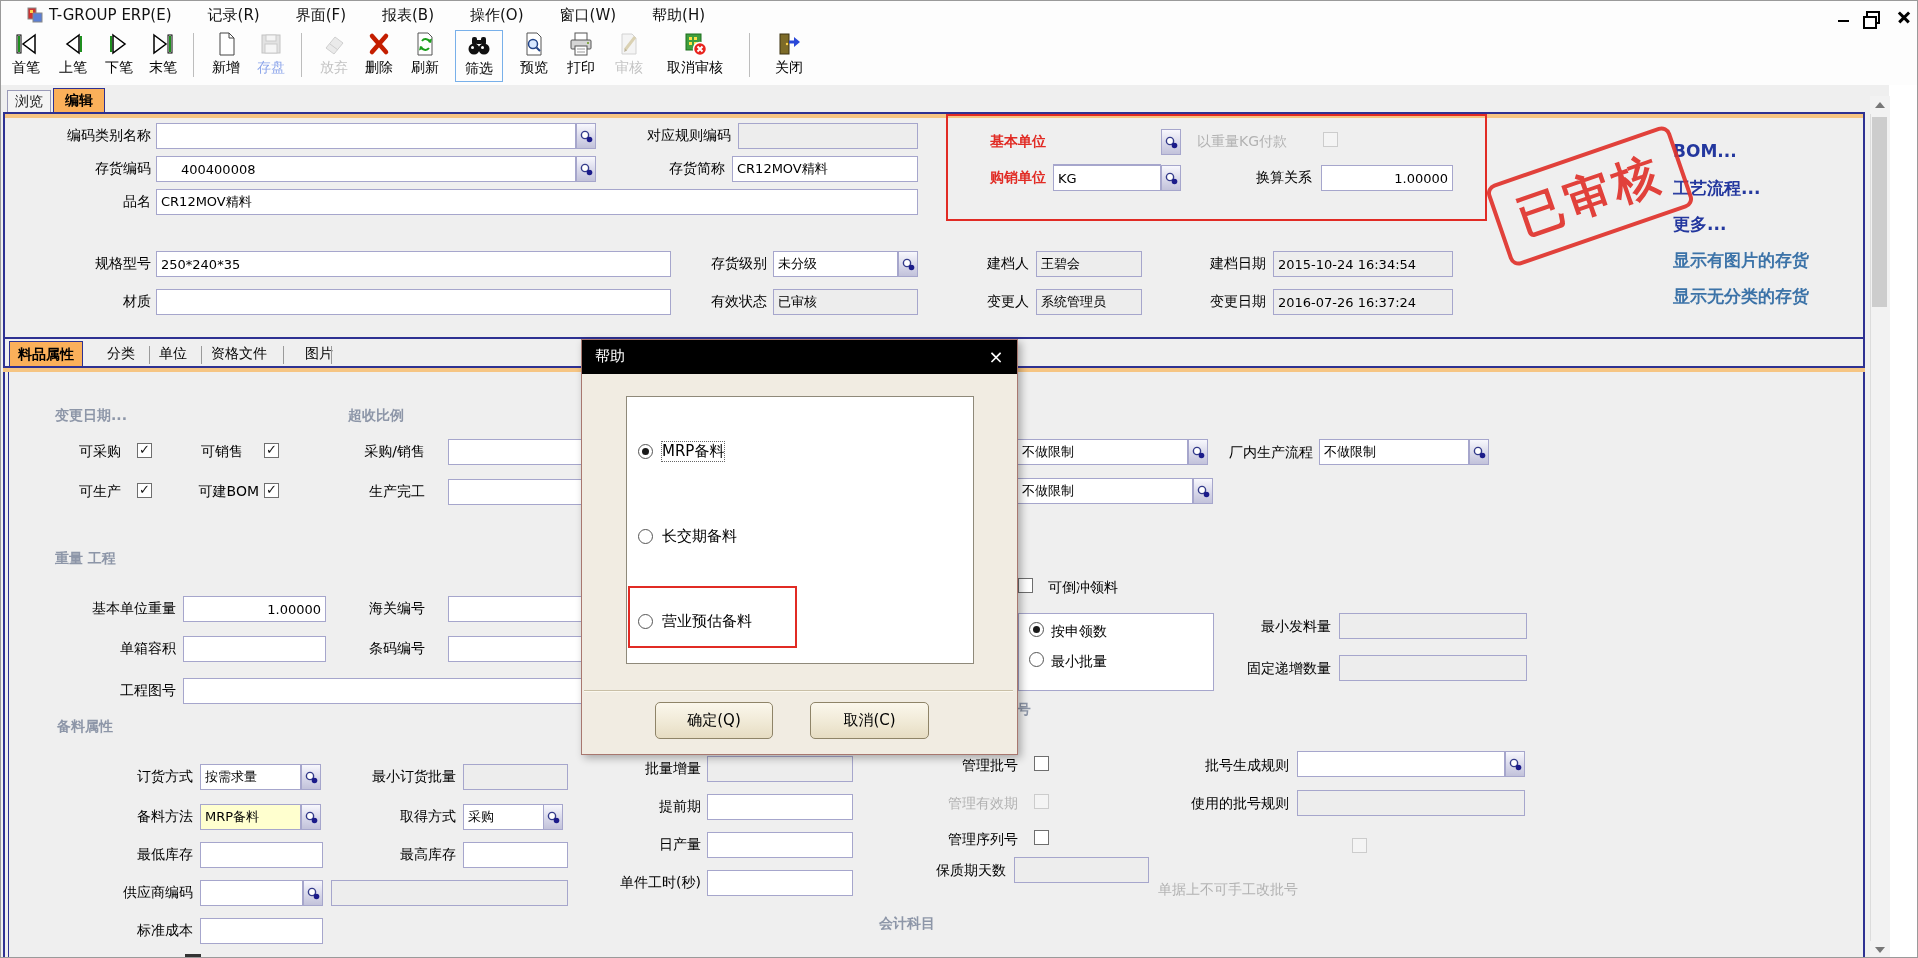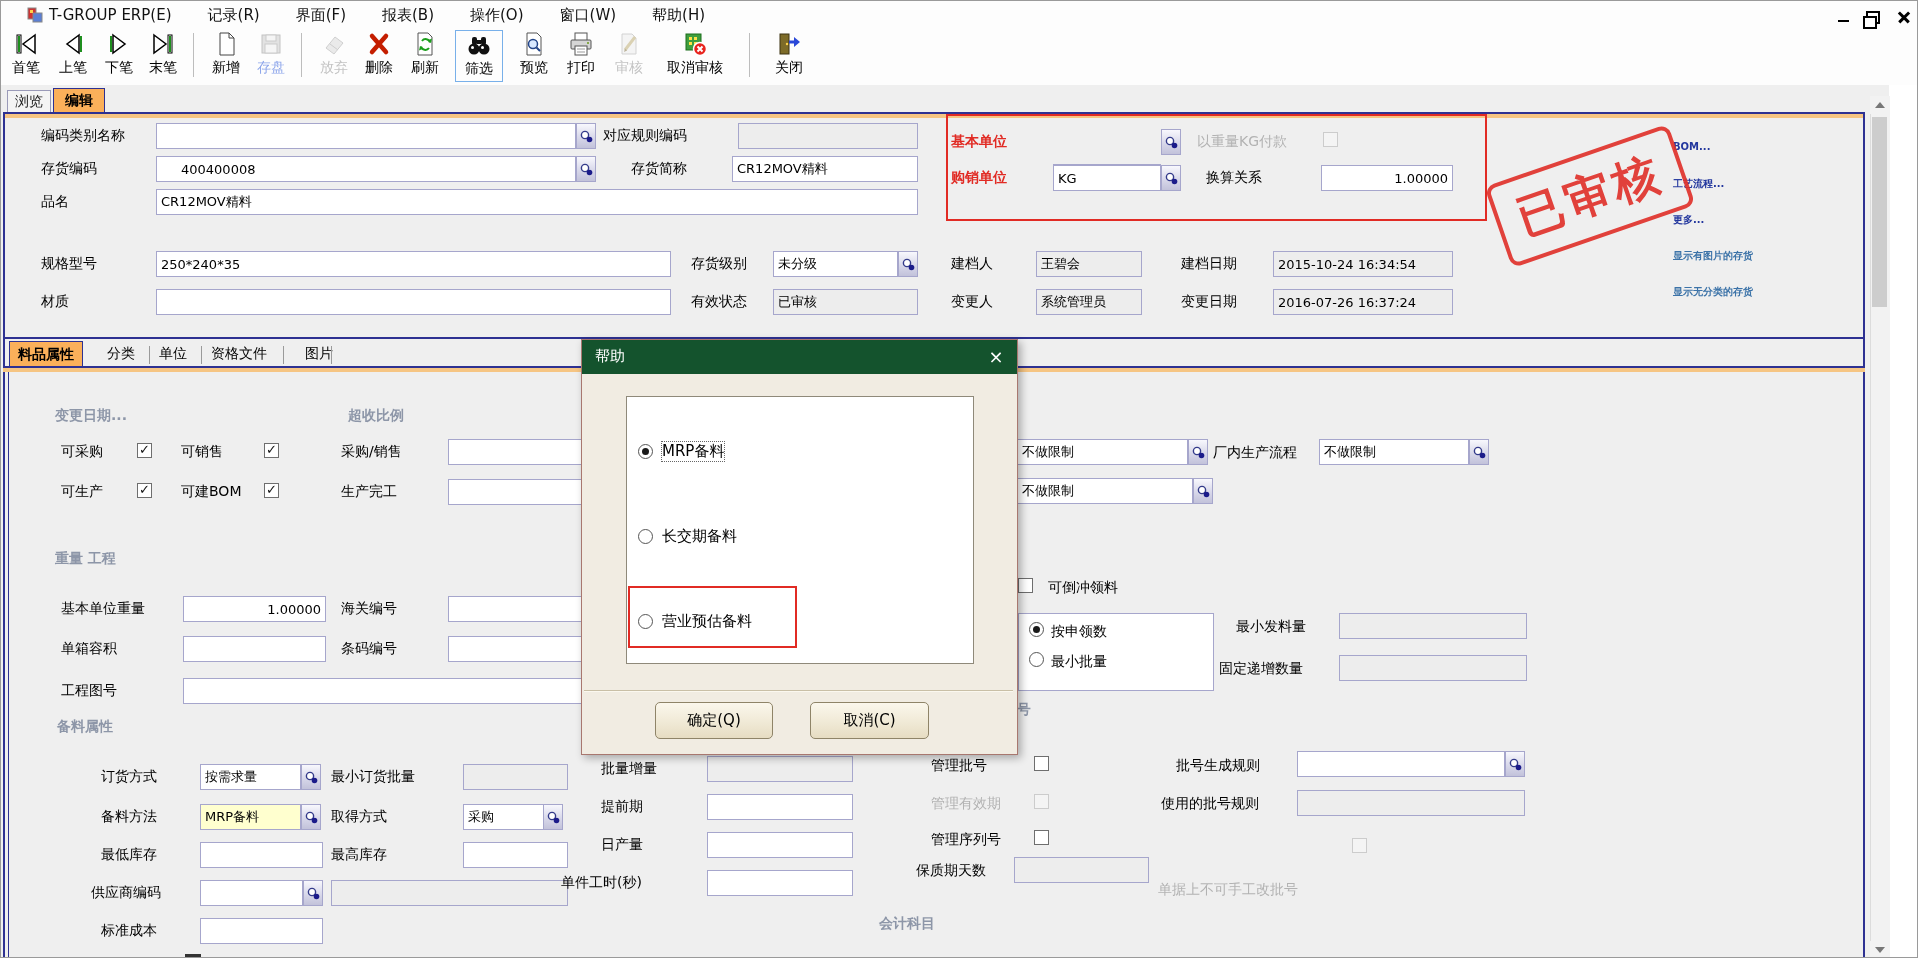--- a/index.html
+++ b/index.html
@@ -24,53 +24,53 @@
   .tb.dis{opacity:.5;cursor:default;}
   .tb.sel{border:1px solid #78b0ea;background:#fdfdfd;box-sizing:border-box;top:29px;height:52px;padding-top:1px;}
   .tsep{position:absolute;top:32px;width:1px;height:44px;background:#bdbdbd;}
   
   .tab{position:absolute;box-sizing:border-box;font-size:14px;display:flex;align-items:center;justify-content:center;cursor:pointer;}
   .tab.plain{background:#f4f4f4;border:1px solid #9a9ab8;border-bottom:none;color:#222;}
   .tab.active{background:#fbb05a;border:1px solid #2e3192;border-bottom:none;font-weight:bold;color:#000;}
   .navline{position:absolute;background:#2e3192;}
   .orangestrip{position:absolute;background:#f6c583;}
   
-  .l{position:absolute;font-size:14px;color:#000;white-space:nowrap;height:18px;}
+  .l{position:absolute;font-size:14px;color:#000;text-align:right;white-space:nowrap;height:18px;}
   .ll{text-align:left;}
   .redlbl{color:#e12b24;font-weight:bold;}
   .graylbl{color:#b2b2b2;}
   .inp{position:absolute;box-sizing:border-box;height:26px;background:#fff;border:1px solid #a6a6cc;
        font-family:"DejaVu Sans","Liberation Sans",sans-serif;font-size:13px;padding:2px 4px;color:#000;outline:none;}
   .num{text-align:right;}
   .ro{background:#ededed;}
   .ylw{background:#ffffcf;}
   .lk{position:absolute;box-sizing:border-box;width:20px;height:26px;border:1px solid #a6a6cc;cursor:pointer;
       background:linear-gradient(180deg,#f8f8fd 0%,#d8d8ea 55%,#c2c2da 100%);display:flex;align-items:center;justify-content:center;}
   .cb{position:absolute;box-sizing:border-box;width:15px;height:15px;background:#fff;border:1px solid #6e6e6e;
       font-size:13px;line-height:12px;text-align:center;cursor:pointer;}
   .cb.ck::after{content:"✓";font-weight:bold;color:#111;}
   .cb.dis{border-color:#cccccc;background:#f4f4f4;cursor:default;}
   .radio{position:absolute;box-sizing:border-box;width:15px;height:15px;border:1px solid #555;border-radius:50%;background:#fff;cursor:pointer;}
   .radio.sel::after{content:"";position:absolute;left:3px;top:3px;width:7px;height:7px;border-radius:50%;background:#1a1a1a;}
   .sec{position:absolute;font-size:14px;font-weight:bold;color:#8d96a8;white-space:nowrap;}
   .redbox{position:absolute;border:2px solid #e12b24;z-index:5;pointer-events:none;}
-  .lnk{position:absolute;font-size:10px;font-weight:bold;cursor:pointer;white-space:nowrap;}
+  .lnk{position:absolute;font-size:17px;font-weight:bold;cursor:pointer;white-space:nowrap;}
   .lnk1{color:#23379e;} .lnk2{color:#3c73a8;}
   #stamp{position:absolute;left:1492px;top:152px;transform:rotate(-19deg);color:#e0332c;border:4px solid #e0332c;
          border-radius:10px;font-size:46px;font-weight:bold;letter-spacing:4px;padding:8px 18px;opacity:.92;z-index:6;background:rgba(255,255,255,0.05);}
   
   .stsep{position:absolute;width:1px;height:18px;background:#9a9a9a;top:345px;}
   .subtab{position:absolute;top:344px;font-size:14px;cursor:pointer;white-space:nowrap;}
   .subtab.active{top:340px;height:26px;box-sizing:border-box;background:#fbb05a;border:1px solid #2e3192;border-bottom:none;
                  font-weight:bold;display:flex;align-items:center;padding:0 8px;}
   .whitebox{position:absolute;background:#fff;border:1px solid #a6a6cc;box-sizing:border-box;}
   
   #dialog{position:absolute;left:580px;top:338px;width:435px;height:414px;background:#f1ece2;border:1px solid #a8776f;
           box-shadow:3px 3px 8px rgba(0,0,0,.3);z-index:20;}
-  #dlg-title{position:absolute;left:0;top:0;width:100%;height:34px;background:#14532d;color:#fff;}
+  #dlg-title{position:absolute;left:0;top:0;width:100%;height:34px;background:#000000;color:#fff;}
   #dlg-title .t{position:absolute;left:13px;top:7px;font-size:15px;}
   #dlg-close{position:absolute;right:10px;top:6px;width:22px;height:22px;color:#fff;font-size:18px;line-height:22px;text-align:center;cursor:pointer;}
   .dlg-inner{position:absolute;left:44px;top:56px;width:348px;height:268px;background:#fff;border:1px solid #8f897a;box-sizing:border-box;}
   .dlg-opt-label{position:absolute;font-size:15px;color:#000;white-space:nowrap;cursor:pointer;}
   .focusdots{outline:1px dotted #666;}
   .dlg-btn{position:absolute;box-sizing:border-box;height:37px;border:1px solid #8f8468;border-radius:5px;cursor:pointer;
            background:linear-gradient(180deg,#fbf7ec 0%,#efe8d4 60%,#e6dcc2 100%);font-size:15px;color:#000;
            display:flex;align-items:center;justify-content:center;font-family:inherit;}
   .dlg-hline{position:absolute;left:2px;top:350px;width:429px;height:1px;background:#c9bfa6;border-bottom:1px solid #fbf8ef;}
   

